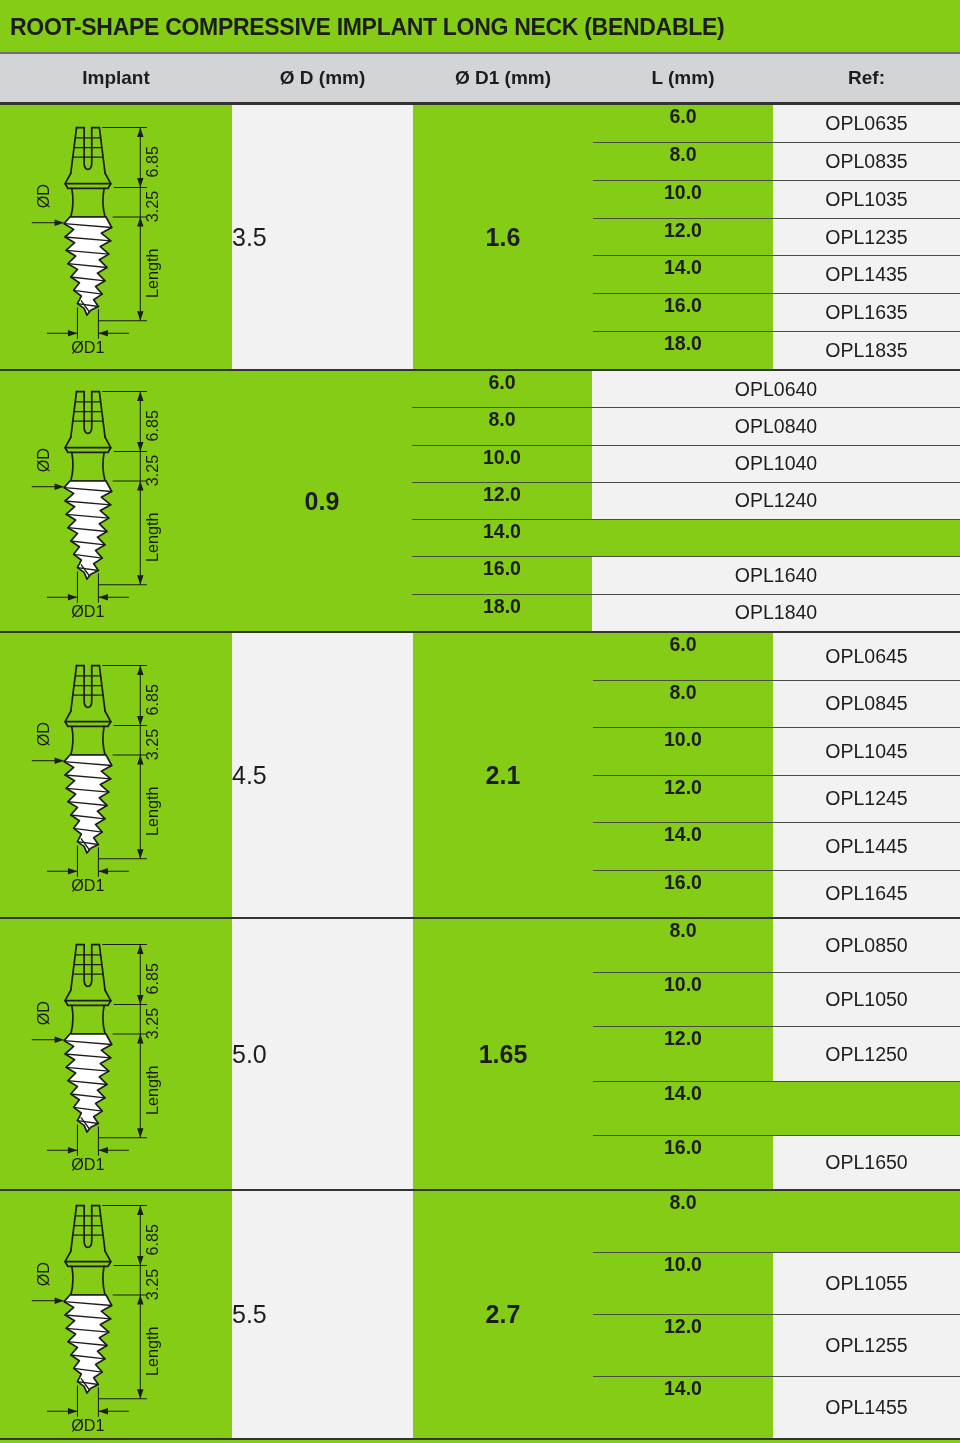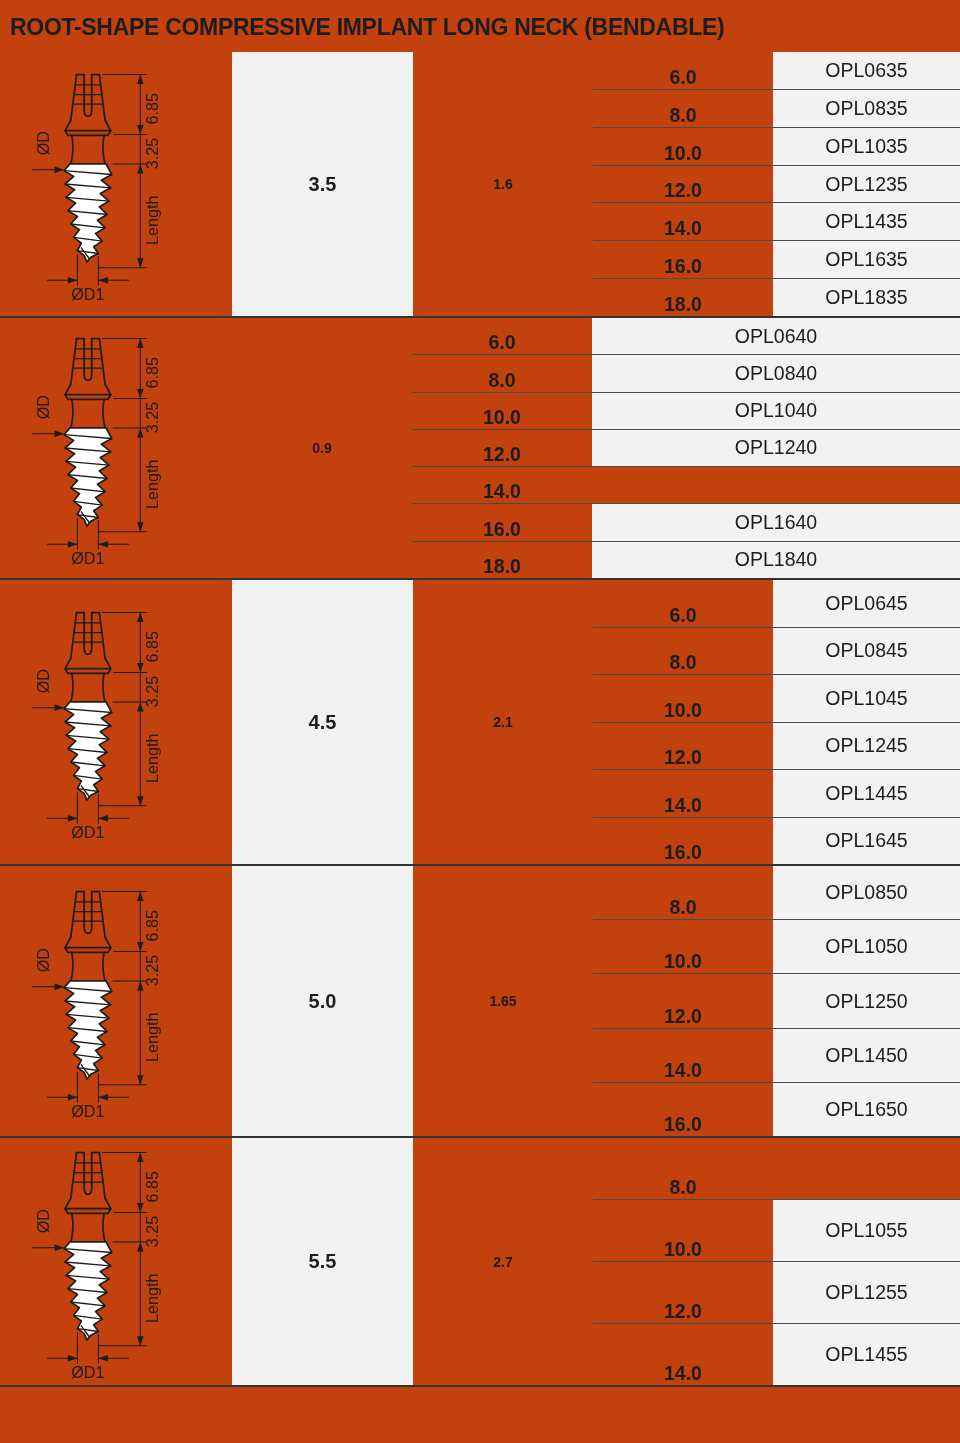--- a/index.html
+++ b/index.html
@@ -5,21 +5,21 @@
   :root{
     --header-bg:#d3d4d5;
     --shade-bg:#f2f2f3;
     --rule-dark:#343434;
     --rule-mid:#4a4a4b;
     --rule-top:#6e6f70;
     --ink:#1d1d1d;
   }
   html,body{margin:0;padding:0;background:#ffffff;}
   .page{
-    width:960px;height:1443px;background:#c2410c;overflow:hidden;
+    width:960px;height:1443px;background:#84cc16;overflow:hidden;
     font-family:"Liberation Sans",sans-serif;color:var(--ink);
     box-sizing:border-box;
   }
   .title{
     margin:0;height:52px;box-sizing:border-box;
     padding:14px 10px 0 10px;
     font-size:23px;font-weight:700;letter-spacing:-0.3px;white-space:nowrap;
   }
   .spec-table{width:960px;}
   .header-row{
@@ -33,38 +33,45 @@
   .w1{width:232px;} .w2{width:181px;} .w3{width:180px;} .w4{width:180px;} .w5{flex:1;}
 
   .group{display:flex;box-sizing:border-box;border-bottom:2px solid var(--rule-dark);}
   #table-body .group:nth-child(1){height:266px;}
   #table-body .group:nth-child(2){height:262px;}
   #table-body .group:nth-child(3){height:286px;}
   #table-body .group:nth-child(4){height:272px;}
   #table-body .group:nth-child(5){height:249px;}
 
   .implant-col{width:232px;display:flex;align-items:center;justify-content:center;}
-  .d-col{width:181px;background:var(--shade-bg);display:flex;align-items:center;justify-content:center;font-size:20px;font-weight:700;}
-  .d1-col{width:180px;display:flex;align-items:center;justify-content:center;font-size:14px;font-weight:700;}
+  .d-col{width:181px;background:var(--shade-bg);display:flex;align-items:center;justify-content:flex-start;font-size:25px;font-weight:400;}
+  .d1-col{width:180px;display:flex;align-items:center;justify-content:center;font-size:25px;font-weight:700;}
   .rows-col{flex:1;display:flex;flex-direction:column;}
   .size-row{flex:1;display:flex;box-sizing:border-box;}
   .size-row + .size-row{border-top:1.5px solid var(--rule-mid);}
-  .l-cell{width:180px;display:flex;align-items:flex-end;justify-content:center;font-size:19.5px;font-weight:700;}
+  .l-cell{width:180px;display:flex;align-items:flex-start;justify-content:center;font-size:19.5px;font-weight:700;}
   .ref-cell{flex:1;background:var(--shade-bg);display:flex;align-items:center;justify-content:center;font-size:19.5px;font-weight:400;}
 
   .diagram{color:var(--ink);display:block;}
   .diagram text{font-family:"Liberation Sans",sans-serif;}
 </style>
 </head>
 <body>
 
 <div class="page">
   <h1 class="title">ROOT-SHAPE COMPRESSIVE IMPLANT LONG NECK (BENDABLE)</h1>
 
   <div class="spec-table">
+    <div class="header-row">
+      <div class="hc w1">Implant</div>
+      <div class="hc w2">Ø D (mm)</div>
+      <div class="hc w3">Ø D1 (mm)</div>
+      <div class="hc w4">L (mm)</div>
+      <div class="hc w5">Ref:</div>
+    </div>
     <div id="table-body">
   <div class="group">
     <div class="implant-col">
       <svg class="diagram" viewBox="0 0 190 250" width="181" height="238" aria-hidden="true">
 
         <g stroke="currentColor" fill="none" stroke-width="1.8" stroke-linejoin="round" stroke-linecap="round">
 
           <path d="M53,10 L47,58 M77,10 L83,58"></path>
           <path d="M53,10 L61,10 M69,10 L77,10"></path>
           <path d="M61,10 L61,47 Q61,54 65,54 Q69,54 69,47 L69,10"></path>
@@ -471,23 +478,20 @@
     </div>
     <div class="ref-cell">
       <span>OPL1250</span>
     </div>
   </div>
 
   <div class="size-row">
     <div class="l-cell">
       <span>14.0</span>
     </div>
-    <div class="ref-cell">
-      <span>OPL1450</span>
-    </div>
   </div>
 
   <div class="size-row">
     <div class="l-cell">
       <span>16.0</span>
     </div>
     <div class="ref-cell">
       <span>OPL1650</span>
     </div>
   </div>

